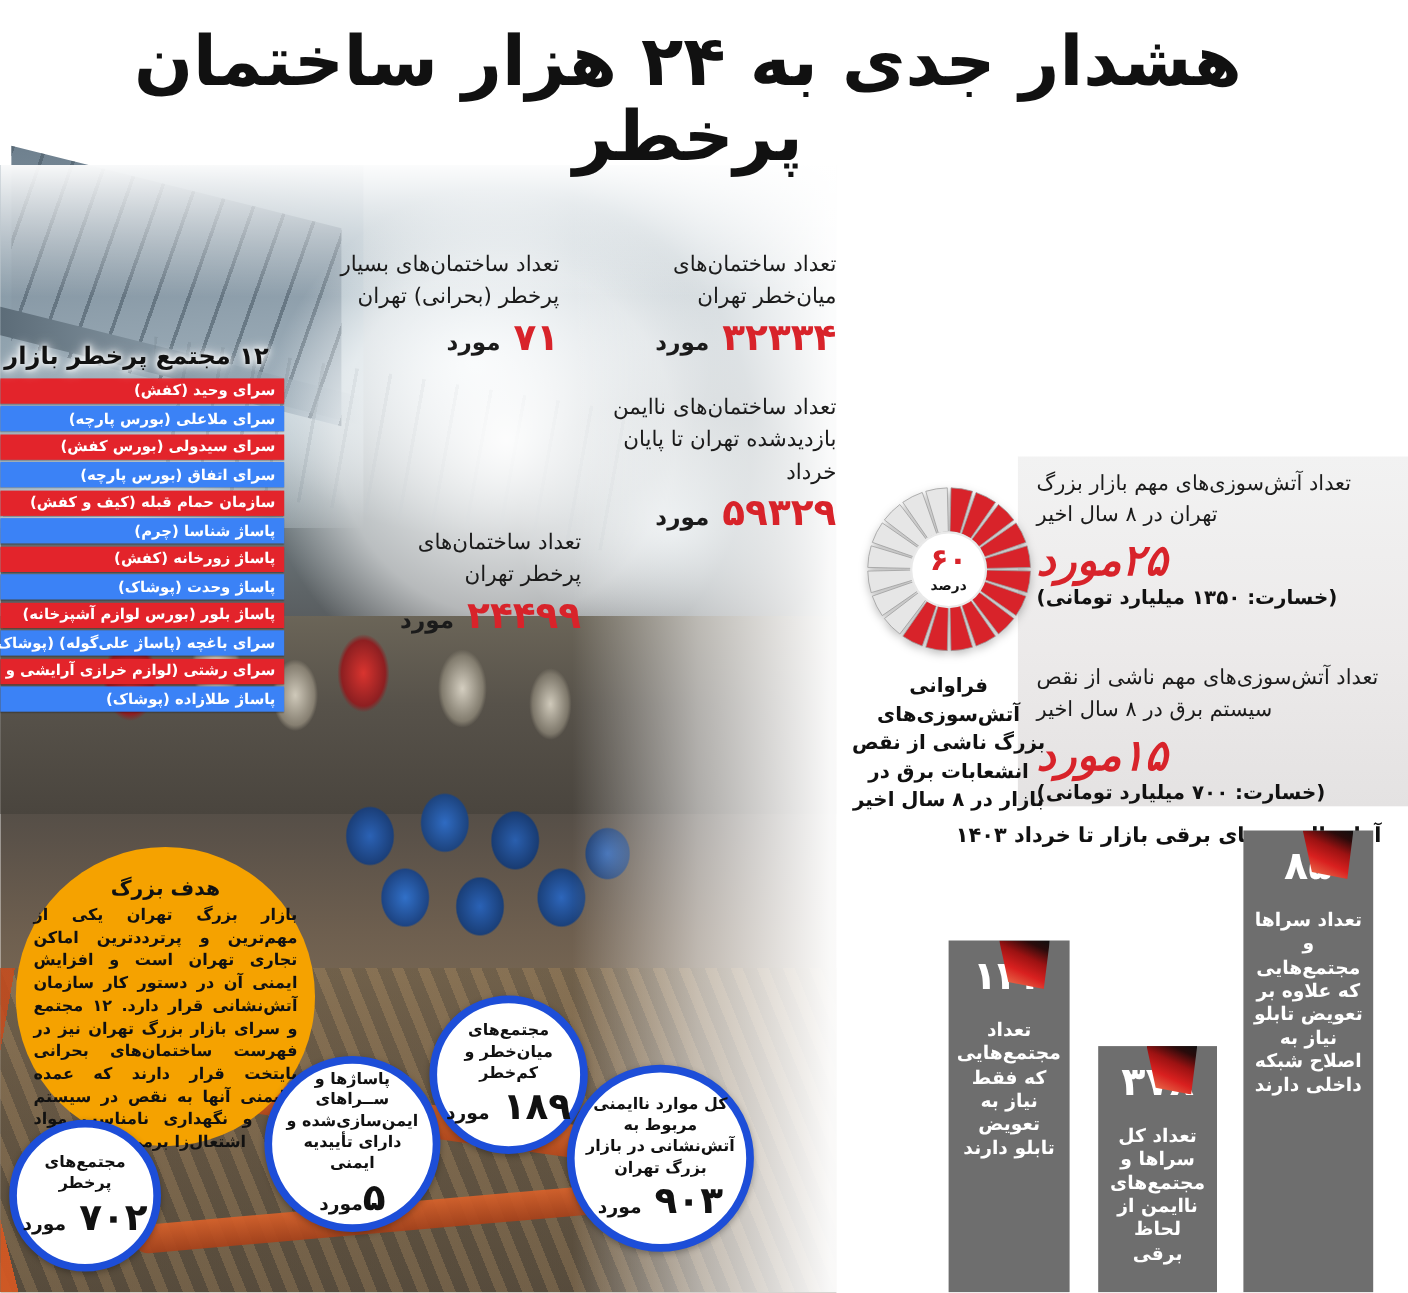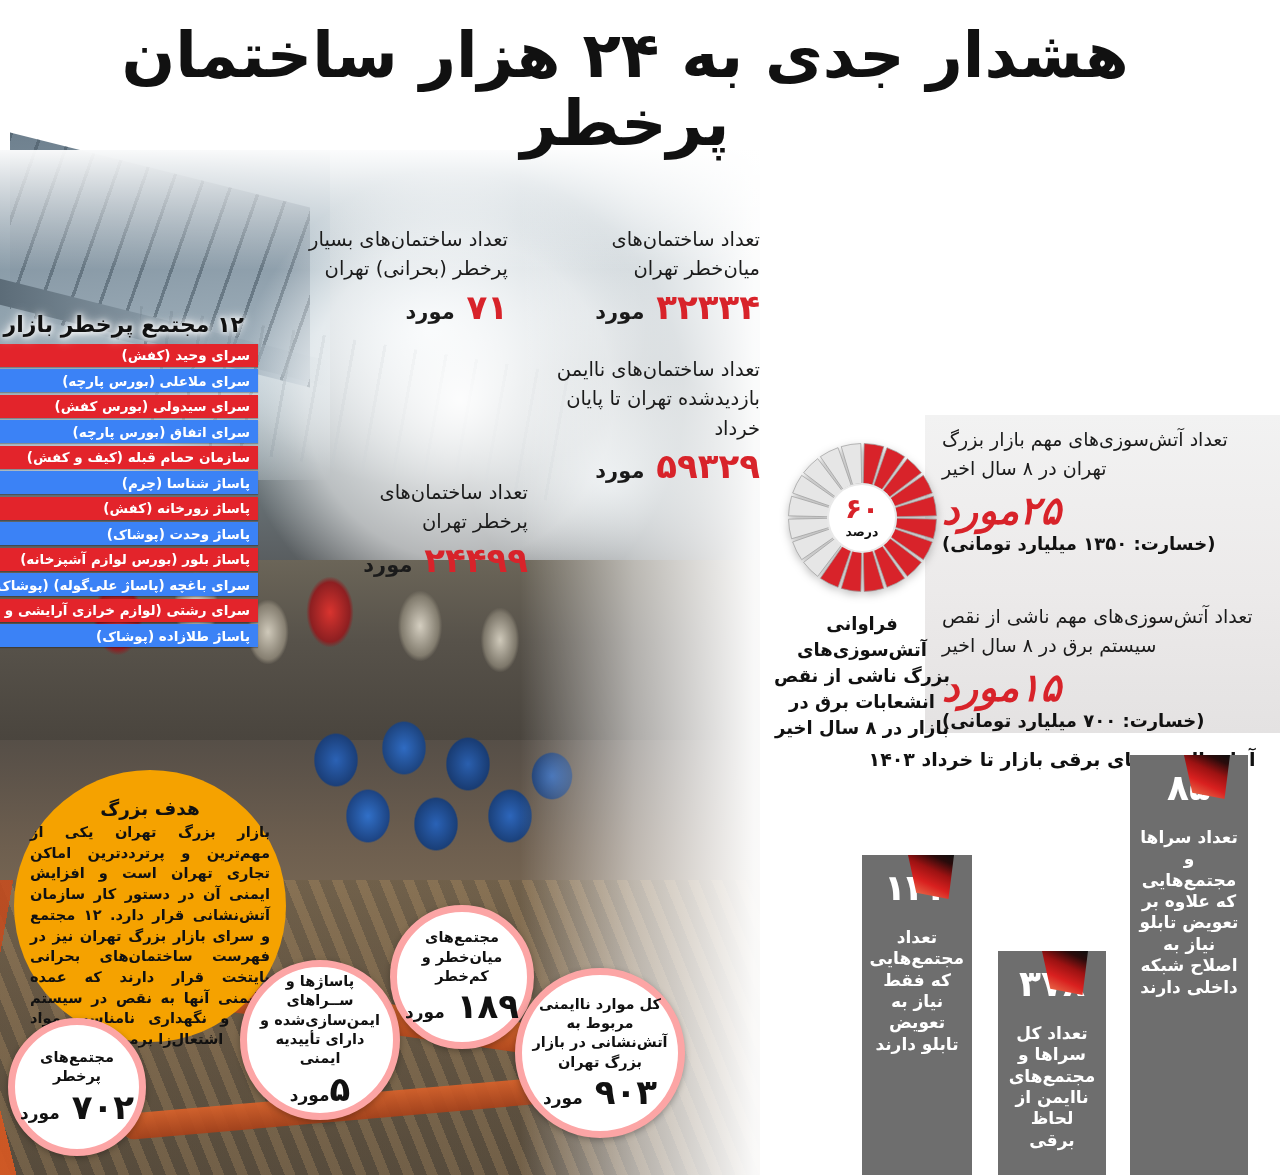--- a/index.html
+++ b/index.html
@@ -152,21 +152,21 @@
   #goal{
     position:absolute;left:14px;top:770px;width:272px;height:272px;border-radius:50%;
     background:#f5a200;z-index:36;padding:14px 16px;box-sizing:border-box;
     display:flex;flex-direction:column;align-items:center;
   }
   #goal-title{font-size:18.5px;font-weight:bold;color:#111;margin:14px 0 3px 0;}
   #goal-body{font-size:14.6px;font-weight:bold;color:#111;line-height:1.42;text-align:justify;text-align-last:center;direction:rtl;}
 
   
   .rc{
-    position:absolute;border-radius:50%;background:#fff;border:7px solid #fca5a5;
+    position:absolute;border-radius:50%;background:#fff;border:7px solid #1d4ed8;
     box-sizing:border-box;display:flex;flex-direction:column;align-items:center;
     justify-content:center;text-align:center;direction:rtl;z-index:38;
     box-shadow:0 2px 6px rgba(0,0,0,.3);
   }
   .rc .t{font-size:14.5px;font-weight:bold;color:#111;line-height:1.33;padding:0 7px;}
   .rc .n{font-size:34px;font-weight:bold;color:#111;line-height:1.1;margin-top:2px;}
   .rc .n .u{font-size:17px;font-weight:bold;}
   #rc-702{left:8px;top:1018px;width:138px;height:138px;}
   #rc-5{left:240px;top:960px;width:160px;height:160px;}
   #rc-189{left:390px;top:905px;width:144px;height:144px;}

